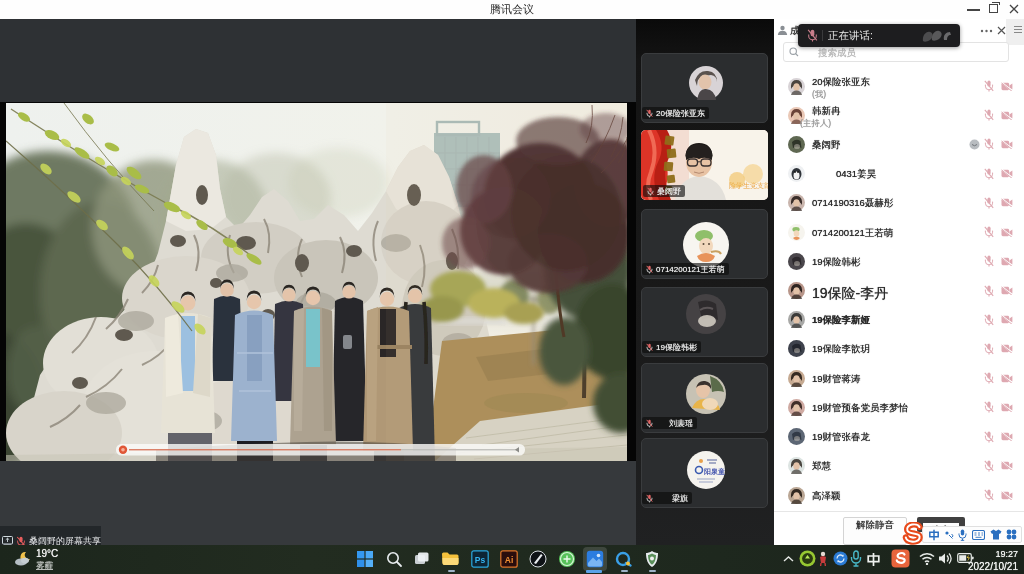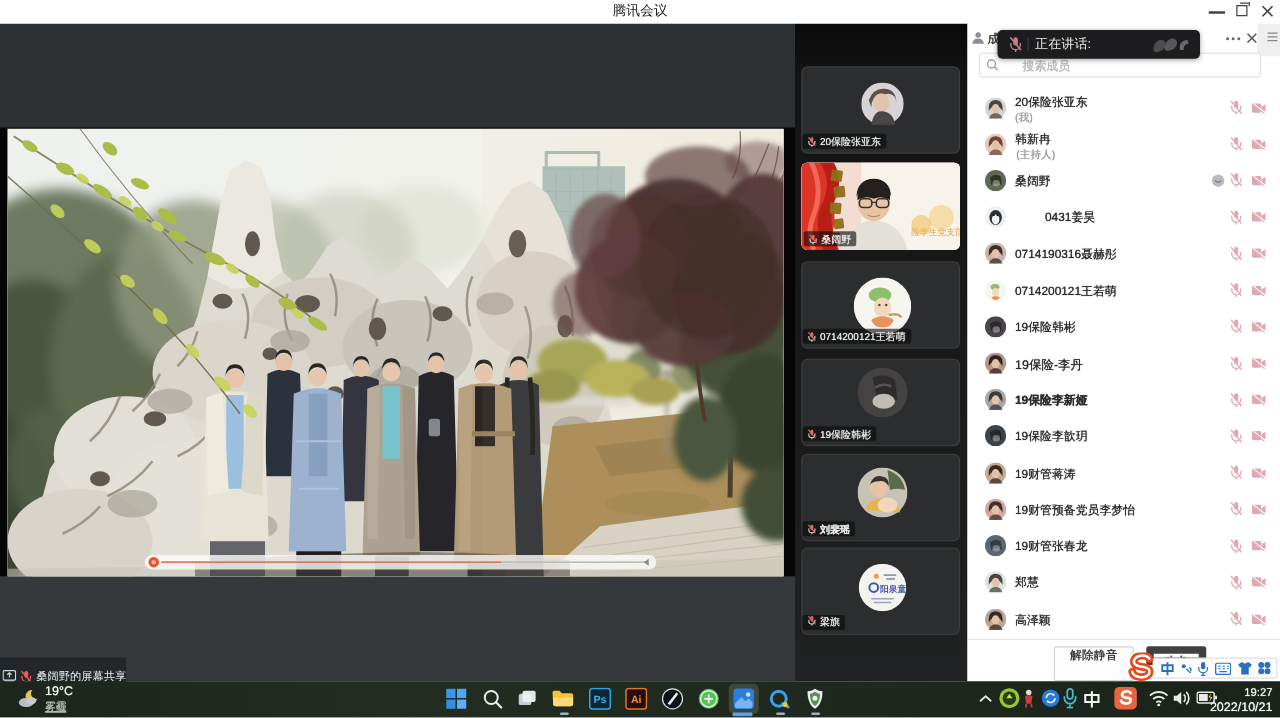--- a/index.html
+++ b/index.html
@@ -397,34 +397,34 @@
         <path d="M10 14 Q12 6 19 7 Q26 8 25 15 Q22 10 17 11 Q12 11 10 14 Z" fill="#3a322e"></path>
         <path d="M6 34 Q10 24 20 25 Q32 26 34 36 Z" fill="#e8b44a"></path>
         <ellipse cx="24" cy="30" rx="8" ry="6" fill="#f0d8b8"></ellipse>
       </svg>
       <div class="abs" style="left:0;bottom:3px;height:12px;background:rgba(10,10,10,0.62);border-radius:2px;display:flex;align-items:center;padding:0 4px;">
         <svg width="7" height="9" viewBox="0 0 10 12">
             <rect x="3.3" y="0.8" width="3.4" height="6" rx="1.7" fill="#e06666"></rect>
             <path d="M1.5 5 v1.4 a3.5 3.5 0 0 0 7 0 V5 M5 10 v1.6" fill="none" stroke="#e0e0e0" stroke-width="1.2"></path>
             <path d="M1 0.8 L9 10.4" stroke="#e06666" stroke-width="1.4"></path>
           </svg>
-        <span style="font-size:8px;color:#e8e8e8;margin-left:3px;font-weight:bold;">刘裴瑶</span>
+        <span style="font-size:8px;color:#e8e8e8;margin-left:16px;">刘裴瑶</span>
       </div>
     </div>
 
     <div class="abs" style="left:5px;top:419px;width:127px;height:70px;background:#2b2d2f;border-radius:5px;border:1px solid #3a3c3e;">
       <svg class="abs" style="left:45px;top:12px" width="38" height="38" viewBox="0 0 38 38">
         <circle cx="19" cy="19" r="19" fill="#f5f3ee"></circle>
         <circle cx="14" cy="10" r="2" fill="#e8a04a"></circle>
         <path d="M20 9 h10 M22 12 h7" stroke="#8a94b8" stroke-width="1.4"></path>
         <circle cx="12" cy="19" r="3.5" fill="none" stroke="#3a5ab0" stroke-width="1.6"></circle>
         <text x="17" y="22.5" font-size="7" fill="#4a5ab0" font-family="Liberation Sans,sans-serif" font-weight="bold">阳泉童</text>
         <path d="M10 28 h18 M12 31 h14" stroke="#9aa4c4" stroke-width="1.2"></path>
       </svg>
-      <div class="abs" style="left:0;bottom:3px;height:12px;background:rgba(10,10,10,0.62);border-radius:2px;display:flex;padding:0 4px;">
+      <div class="abs" style="left:0;bottom:3px;height:12px;background:rgba(10,10,10,0.62);border-radius:2px;display:flex;align-items:center;padding:0 4px;gap:16px;">
         <svg width="7" height="9" viewBox="0 0 10 12">
             <rect x="3.3" y="0.8" width="3.4" height="6" rx="1.7" fill="#e06666"></rect>
             <path d="M1.5 5 v1.4 a3.5 3.5 0 0 0 7 0 V5 M5 10 v1.6" fill="none" stroke="#e0e0e0" stroke-width="1.2"></path>
             <path d="M1 0.8 L9 10.4" stroke="#e06666" stroke-width="1.4"></path>
           </svg>
         <span style="font-size:8px;color:#e8e8e8;margin-left:3px;">梁旗</span>
       </div>
     </div>
   </div>
 
@@ -474,21 +474,21 @@
         <path d="M0.6 0.9 L11 9.3" stroke="#d99aa4" stroke-width="1"></path>
       </svg>
 
     <svg class="abs" style="left:13.5px;top:87.7px" width="17" height="17" viewBox="0 0 17 17">
         <circle cx="8.5" cy="8.5" r="8.5" fill="#eac8b6"></circle>
         <path d="M3 7.5 Q3.5 2 8.5 2 Q13.5 2 14 7.5 L14 11 Q12 7 8.5 7.5 Q5 7 3 11 Z" fill="#6a4438"></path>
         <ellipse cx="8.5" cy="9" rx="3.2" ry="3.8" fill="#e2c2a8"></ellipse>
         <path d="M3 17 Q4 12.5 8.5 12.5 Q13 12.5 14 17 Z" fill="#6a4438" opacity="0.75"></path>
       </svg>
     <div class="abs" style="left:38px;top:85.8px;font-size:9.5px;color:#2b2b2b;white-space:nowrap;">韩新冉</div>
-    <div class="abs" style="left:39px;top:99.4px;font-size:8.5px;color:#9a9a9a;white-space:nowrap;">(主持人)</div>
+    <div class="abs" style="left:26px;top:99.4px;font-size:8.5px;color:#9a9a9a;white-space:nowrap;">(主持人)</div>
     <svg class="abs" style="left:210px;top:90.2px" width="10" height="12" viewBox="0 0 10 12" opacity="0.85">
         <rect x="3.4" y="0.6" width="3.2" height="6" rx="1.6" fill="#d99aa4"></rect>
         <path d="M1.4 4.6 v1.6 a3.6 3.6 0 0 0 7.2 0 V4.6 M5 10 v1.6" fill="none" stroke="#d99aa4" stroke-width="1"></path>
         <path d="M0.8 0.8 L9.2 10.8" stroke="#d99aa4" stroke-width="1.1"></path>
       </svg>
     <svg class="abs" style="left:227px;top:91.7px" width="12" height="9" viewBox="0 0 12 9" opacity="0.85">
         <rect x="0.5" y="0.8" width="7.6" height="7.4" rx="1.4" fill="#d99aa4"></rect>
         <path d="M8.4 3.4 L11.4 1.4 V7.6 L8.4 5.6 Z" fill="#d99aa4"></path>
         <path d="M0.6 0.4 L11 8.8" stroke="#ffffff" stroke-width="1.6"></path>
         <path d="M0.6 0.9 L11 9.3" stroke="#d99aa4" stroke-width="1"></path>
@@ -591,21 +591,21 @@
         <path d="M0.6 0.4 L11 8.8" stroke="#ffffff" stroke-width="1.6"></path>
         <path d="M0.6 0.9 L11 9.3" stroke="#d99aa4" stroke-width="1"></path>
       </svg>
 
     <svg class="abs" style="left:13.5px;top:263.0px" width="17" height="17" viewBox="0 0 17 17">
         <circle cx="8.5" cy="8.5" r="8.5" fill="#b8968a"></circle>
         <path d="M3 7.5 Q3.5 2 8.5 2 Q13.5 2 14 7.5 L14 11 Q12 7 8.5 7.5 Q5 7 3 11 Z" fill="#2e2420"></path>
         <ellipse cx="8.5" cy="9" rx="3.2" ry="3.8" fill="#e2c2a8"></ellipse>
         <path d="M3 17 Q4 12.5 8.5 12.5 Q13 12.5 14 17 Z" fill="#2e2420" opacity="0.75"></path>
       </svg>
-    <div class="abs" style="left:38px;top:266.0px;font-size:10px;color:#2b2b2b;white-space:nowrap;">19保险-李丹</div>
+    <div class="abs" style="left:38px;top:266.0px;font-size:14px;color:#2b2b2b;white-space:nowrap;">19保险-李丹</div>
     <svg class="abs" style="left:210px;top:265.5px" width="10" height="12" viewBox="0 0 10 12" opacity="0.85">
         <rect x="3.4" y="0.6" width="3.2" height="6" rx="1.6" fill="#d99aa4"></rect>
         <path d="M1.4 4.6 v1.6 a3.6 3.6 0 0 0 7.2 0 V4.6 M5 10 v1.6" fill="none" stroke="#d99aa4" stroke-width="1"></path>
         <path d="M0.8 0.8 L9.2 10.8" stroke="#d99aa4" stroke-width="1.1"></path>
       </svg>
     <svg class="abs" style="left:227px;top:267.0px" width="12" height="9" viewBox="0 0 12 9" opacity="0.85">
         <rect x="0.5" y="0.8" width="7.6" height="7.4" rx="1.4" fill="#d99aa4"></rect>
         <path d="M8.4 3.4 L11.4 1.4 V7.6 L8.4 5.6 Z" fill="#d99aa4"></path>
         <path d="M0.6 0.4 L11 8.8" stroke="#ffffff" stroke-width="1.6"></path>
         <path d="M0.6 0.9 L11 9.3" stroke="#d99aa4" stroke-width="1"></path>

